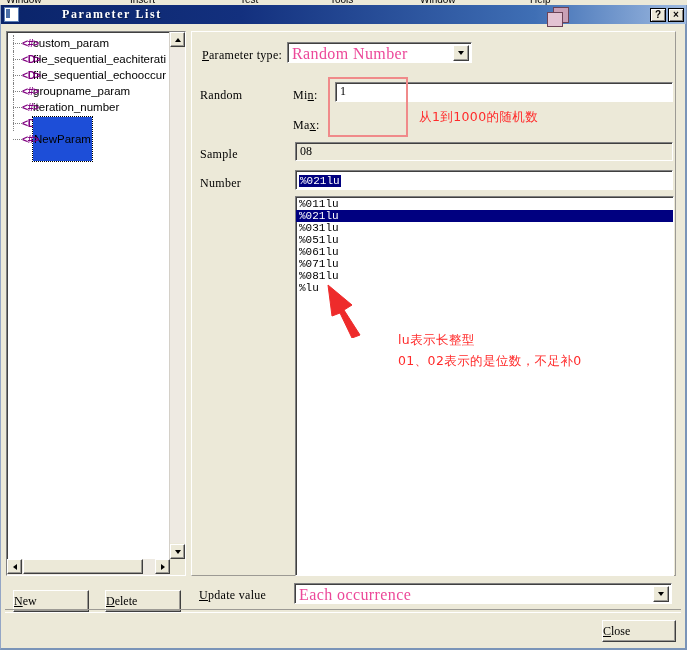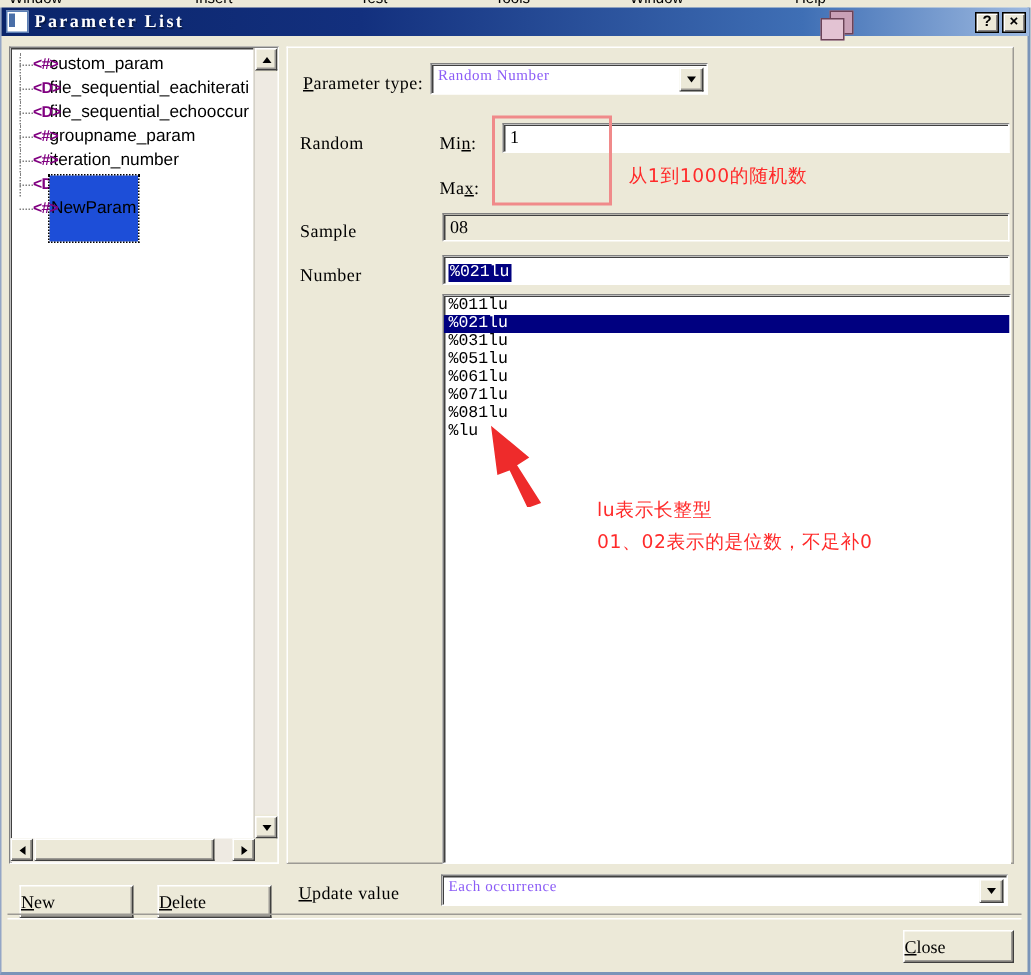--- a/index.html
+++ b/index.html
@@ -72,20 +72,21 @@
     background: #4a6fa8;
   }
   #titletext {
     color: #ffffff;
     font-family: "Liberation Serif", serif;
     font-weight: bold;
     font-size: 12px;
     letter-spacing: 1.6px;
     white-space: nowrap;
     text-shadow: 1px 1px 0 rgba(0,0,0,.35);
+    margin-left: 39px;
   }
   #tb-spacer { flex: 1 1 auto; }
 
   
   #tb-glyph {
     position: absolute;
     left: 544px; top: 1px;
     width: 26px; height: 22px;
   }
   .gl-box {
@@ -289,22 +290,22 @@
 
   .combo {
     position: absolute;
     background: #ffffff;
     border: 1px solid #808080;
     border-right-color: #ffffff;
     border-bottom-color: #ffffff;
     box-shadow: inset 1px 1px 0 #404040;
     box-sizing: border-box;
     font-family: "Liberation Serif", serif;
-    font-size: 10px;
-    color: #8b5cf6;
+    font-size: 16px;
+    color: #ec4899;
     padding: 2px 0 0 4px;
     overflow: hidden;
     white-space: nowrap;
     letter-spacing: .4px;
   }
   .combo .cbtn {
     position: absolute;
     right: 2px; top: 2px;
     width: 16px; height: 16px;
     background: #ece9d8;

